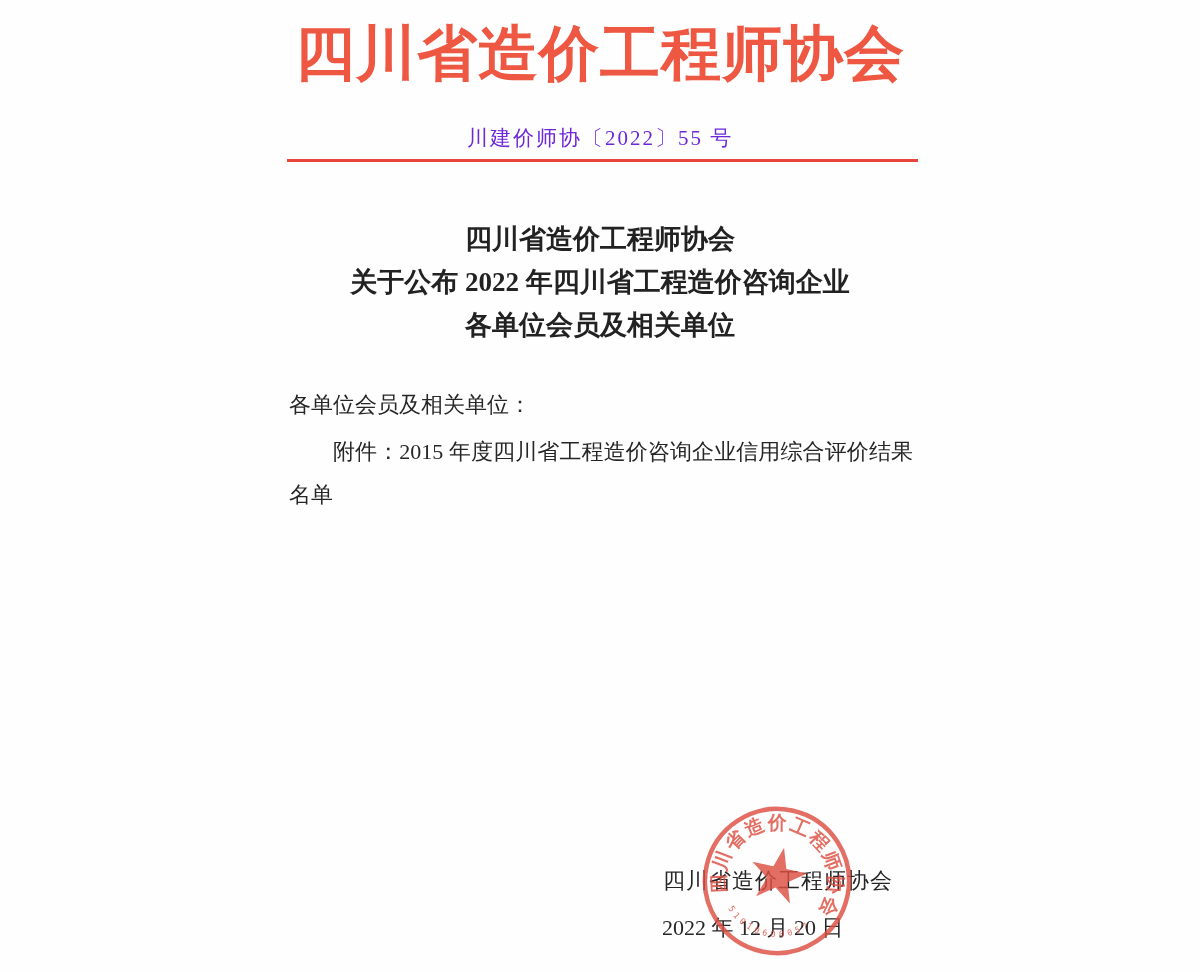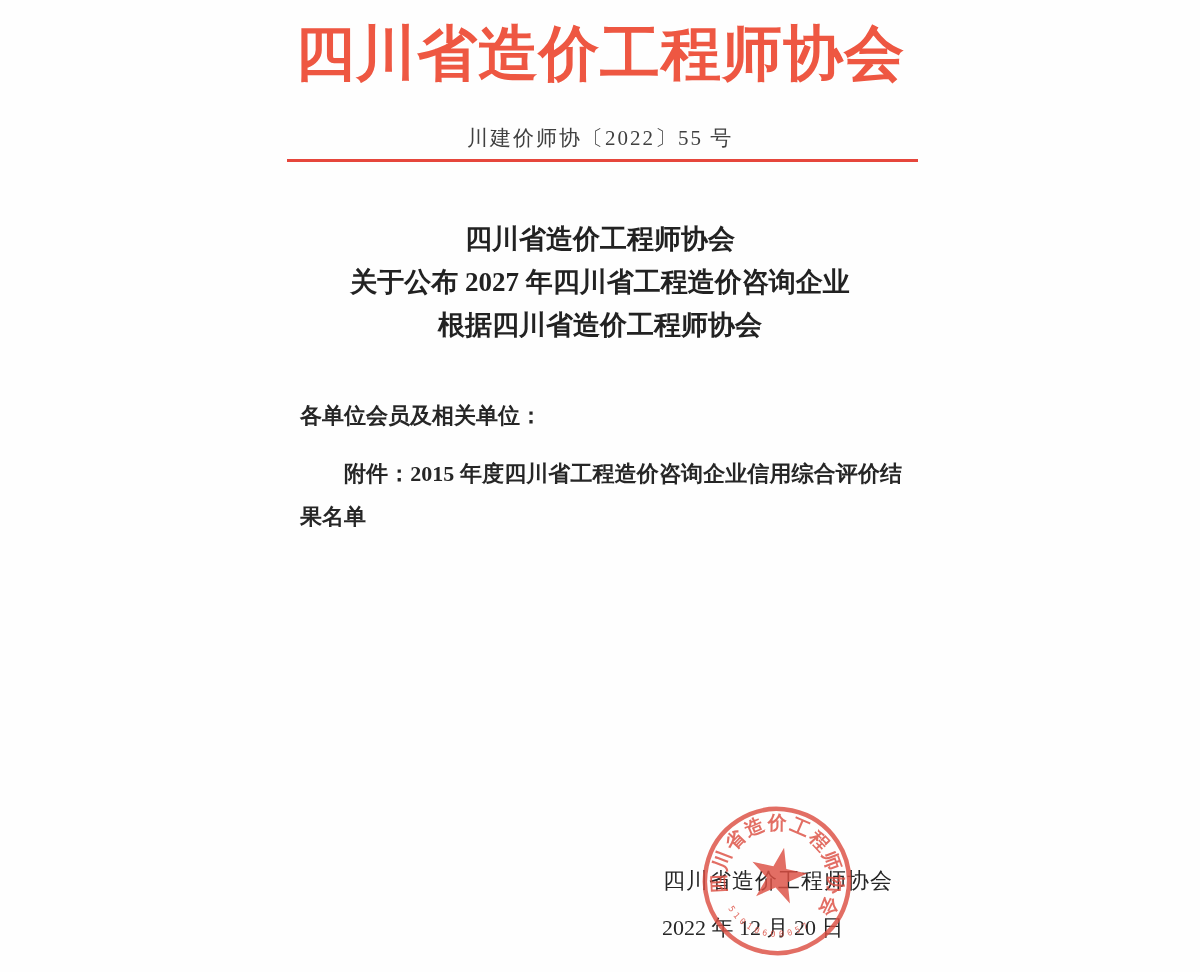--- a/index.html
+++ b/index.html
@@ -17,42 +17,42 @@
     position:absolute;left:0;top:14px;width:1200px;
     text-align:center;
     font-size:60px;font-weight:bold;
     color:#ee5742;
     letter-spacing:1px;
     white-space:nowrap;
   }
   .doc-number{
     position:absolute;left:0;top:124px;width:1200px;
     text-align:center;
-    font-size:21px;color:#404040;
+    font-size:21px;color:#6d28d9;
     letter-spacing:2px;
   }
   .red-rule{
     position:absolute;left:287px;top:159px;width:631px;height:3px;
     background:#e6463c;
   }
 
   .title-block{
     position:absolute;left:0;top:218px;width:1200px;
     text-align:center;
     font-size:27px;font-weight:bold;color:#222222;
     line-height:43px;
   }
 
   .body-block{
     position:absolute;left:285px;top:380px;width:632px;
     font-size:22px;color:#262626;
     line-height:42.8px;
     text-align:justify;
   }
-  .body-block p{margin:15px;font-weight:bold;}
+  .body-block p{margin:4px;}
   .body-block p.indent{text-indent:2em;}
 
   .signature-org{
     position:absolute;left:663px;top:866px;width:224px;
     text-align:center;font-size:22px;color:#262626;
     letter-spacing:1px;white-space:nowrap;
   }
   .signature-date{
     position:absolute;left:662px;top:913px;width:224px;
     font-size:22px;color:#262626;
@@ -71,22 +71,22 @@
 <div class="page">
 
   <div class="org-header">四川省造价工程师协会</div>
 
   <div class="doc-number">川建价师协〔2022〕55 号</div>
 
   <div class="red-rule"></div>
 
   <div class="title-block">
     <div>四川省造价工程师协会</div>
-    <div>关于公布 2027 年四川省工程造价咨询企业</div>
-    <div>根据四川省造价工程师协会</div>
+    <div>关于公布 2022 年四川省工程造价咨询企业</div>
+    <div>各单位会员及相关单位</div>
   </div>
 
   <div class="body-block">
     <p>各单位会员及相关单位：</p>
     <p class="indent">附件：2015 年度四川省工程造价咨询企业信用综合评价结果名单</p>
   </div>
 
   <div class="signature-org">四川省造价工程师协会</div>
 
   <div class="signature-date">2022 年 12 月 20 日</div>

